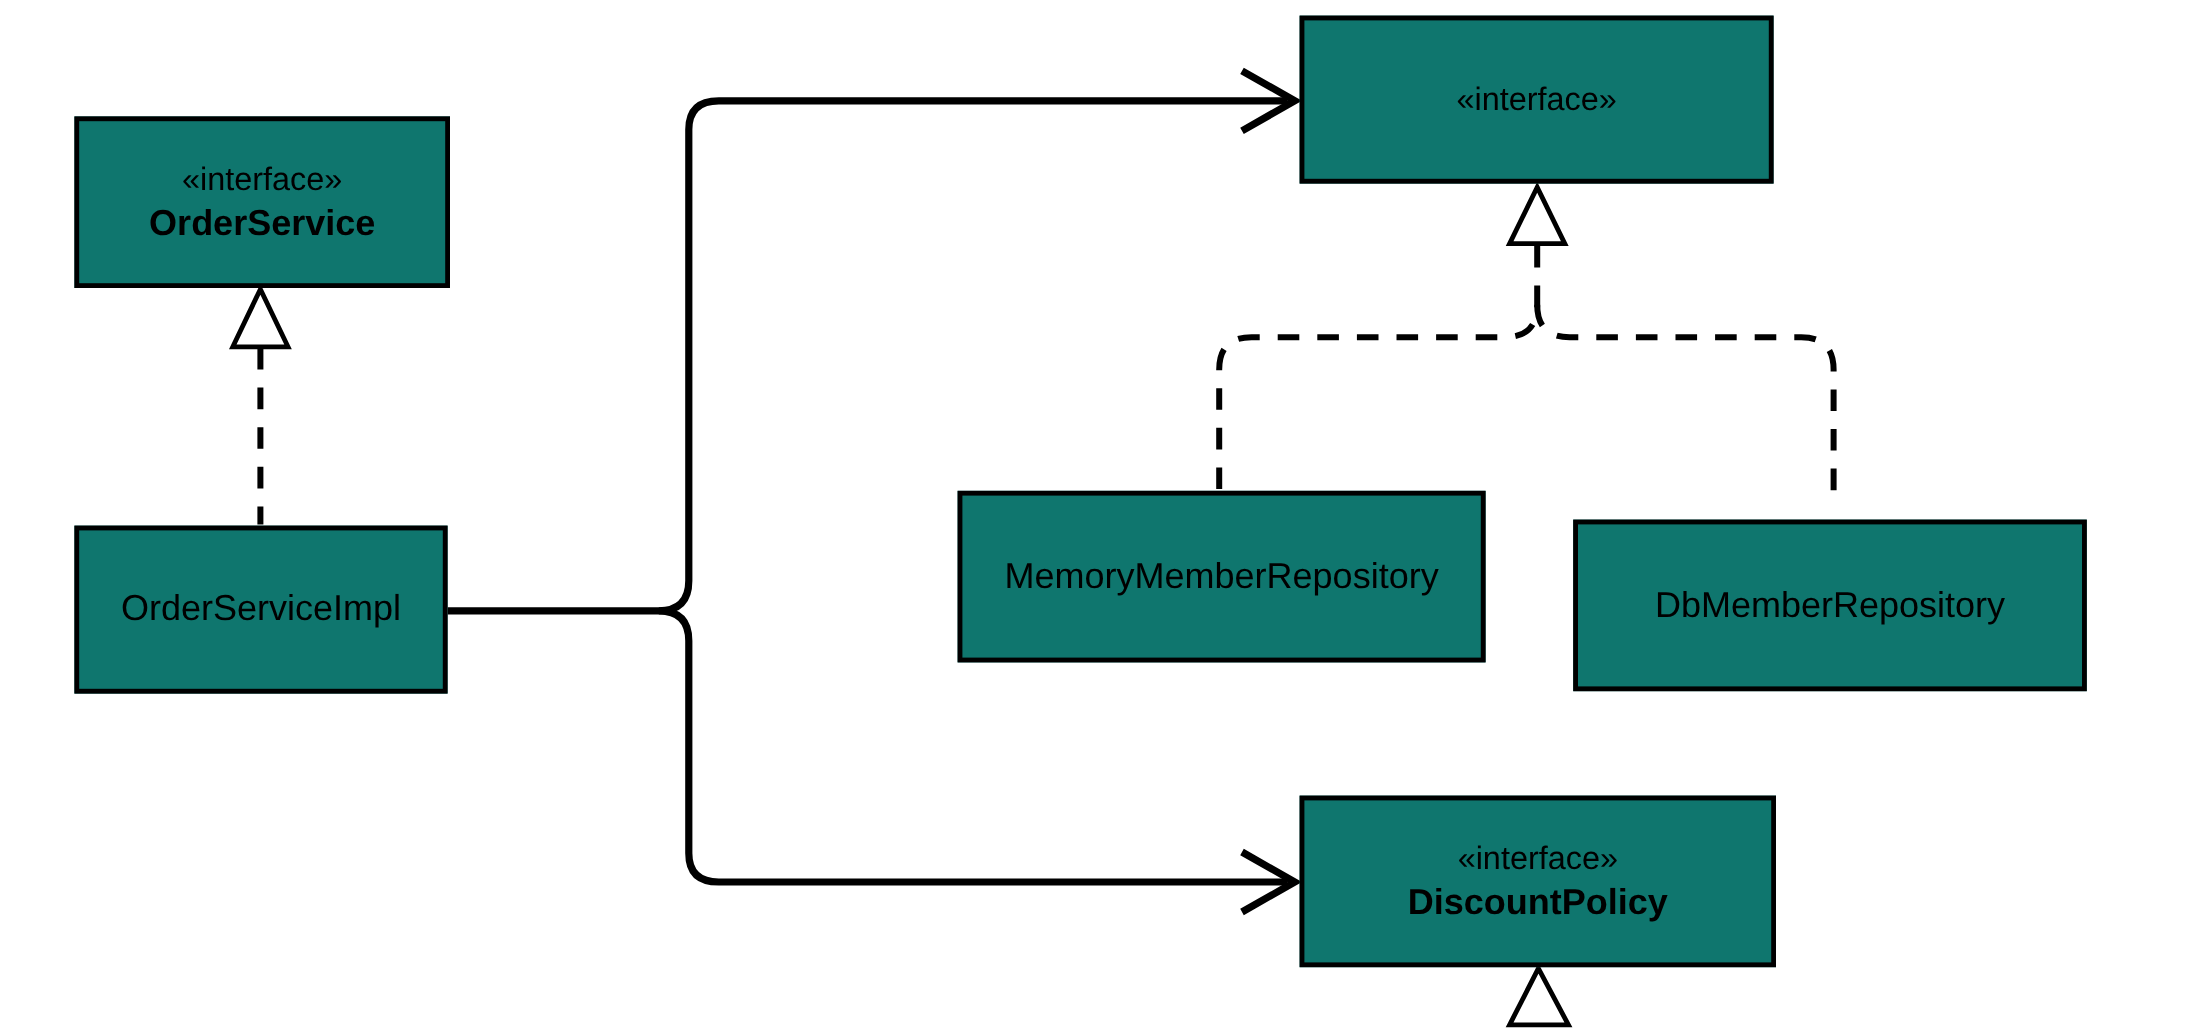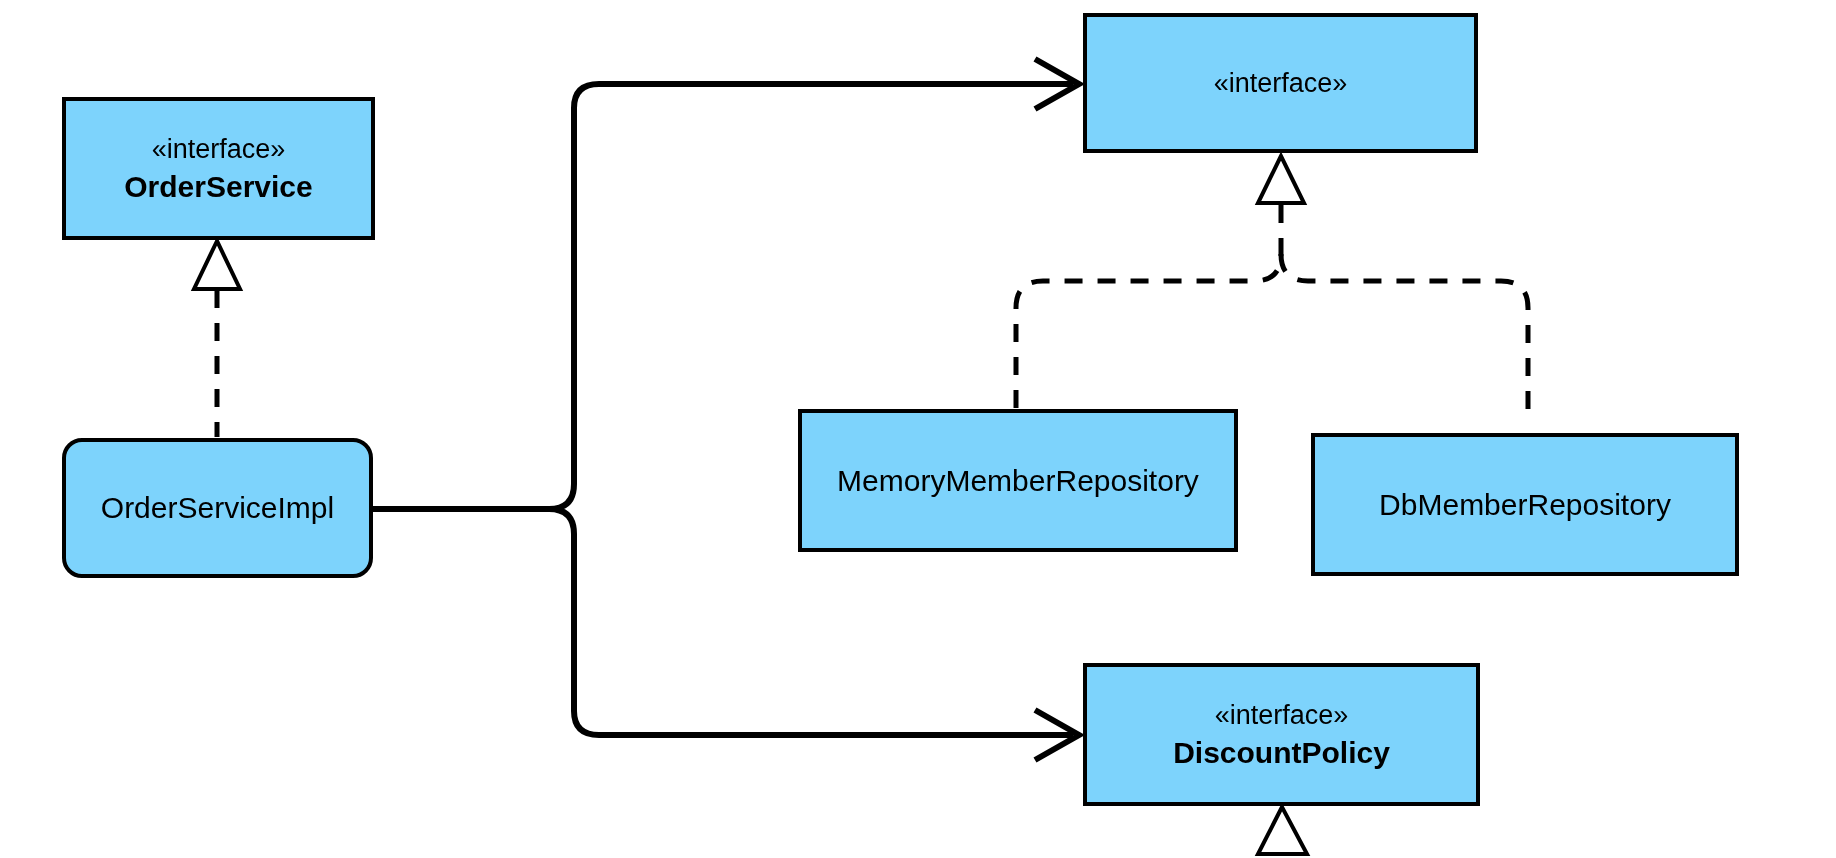--- a/index.html
+++ b/index.html
@@ -19,21 +19,21 @@
   .edges-layer {
     position: absolute;
     left: 0;
     top: 0;
     width: 1836px;
     height: 858px;
   }
   .node {
     position: absolute;
     box-sizing: border-box;
-    background: #7dd3fc;
+    background: #0f766e;
     border: 4px solid #000000;
     display: flex;
     flex-direction: column;
     align-items: center;
     justify-content: center;
     text-align: center;
   }
   .stereotype {
     font-size: 27px;
     line-height: 36px;
@@ -42,21 +42,21 @@
   .classname {
     font-size: 30px;
     line-height: 40px;
     font-weight: bold;
   }
   .classname.plain {
     font-weight: normal;
   }
   
   .n-order-service            { left: 62px;   top: 97px;  width: 313px; height: 143px; }
-  .n-order-service-impl       { left: 62px;   top: 438px; width: 311px; height: 140px; border-radius: 20px; }
+  .n-order-service-impl       { left: 62px;   top: 438px; width: 311px; height: 140px; }
   .n-member-repository        { left: 1083px; top: 13px;  width: 395px; height: 140px; }
   .n-memory-member-repository { left: 798px;  top: 409px; width: 440px; height: 143px; }
   .n-db-member-repository     { left: 1311px; top: 433px; width: 428px; height: 143px; }
   .n-discount-policy          { left: 1083px; top: 663px; width: 397px; height: 143px; }
 </style>
 </head>
 <body>
 
 <div class="canvas">
 

